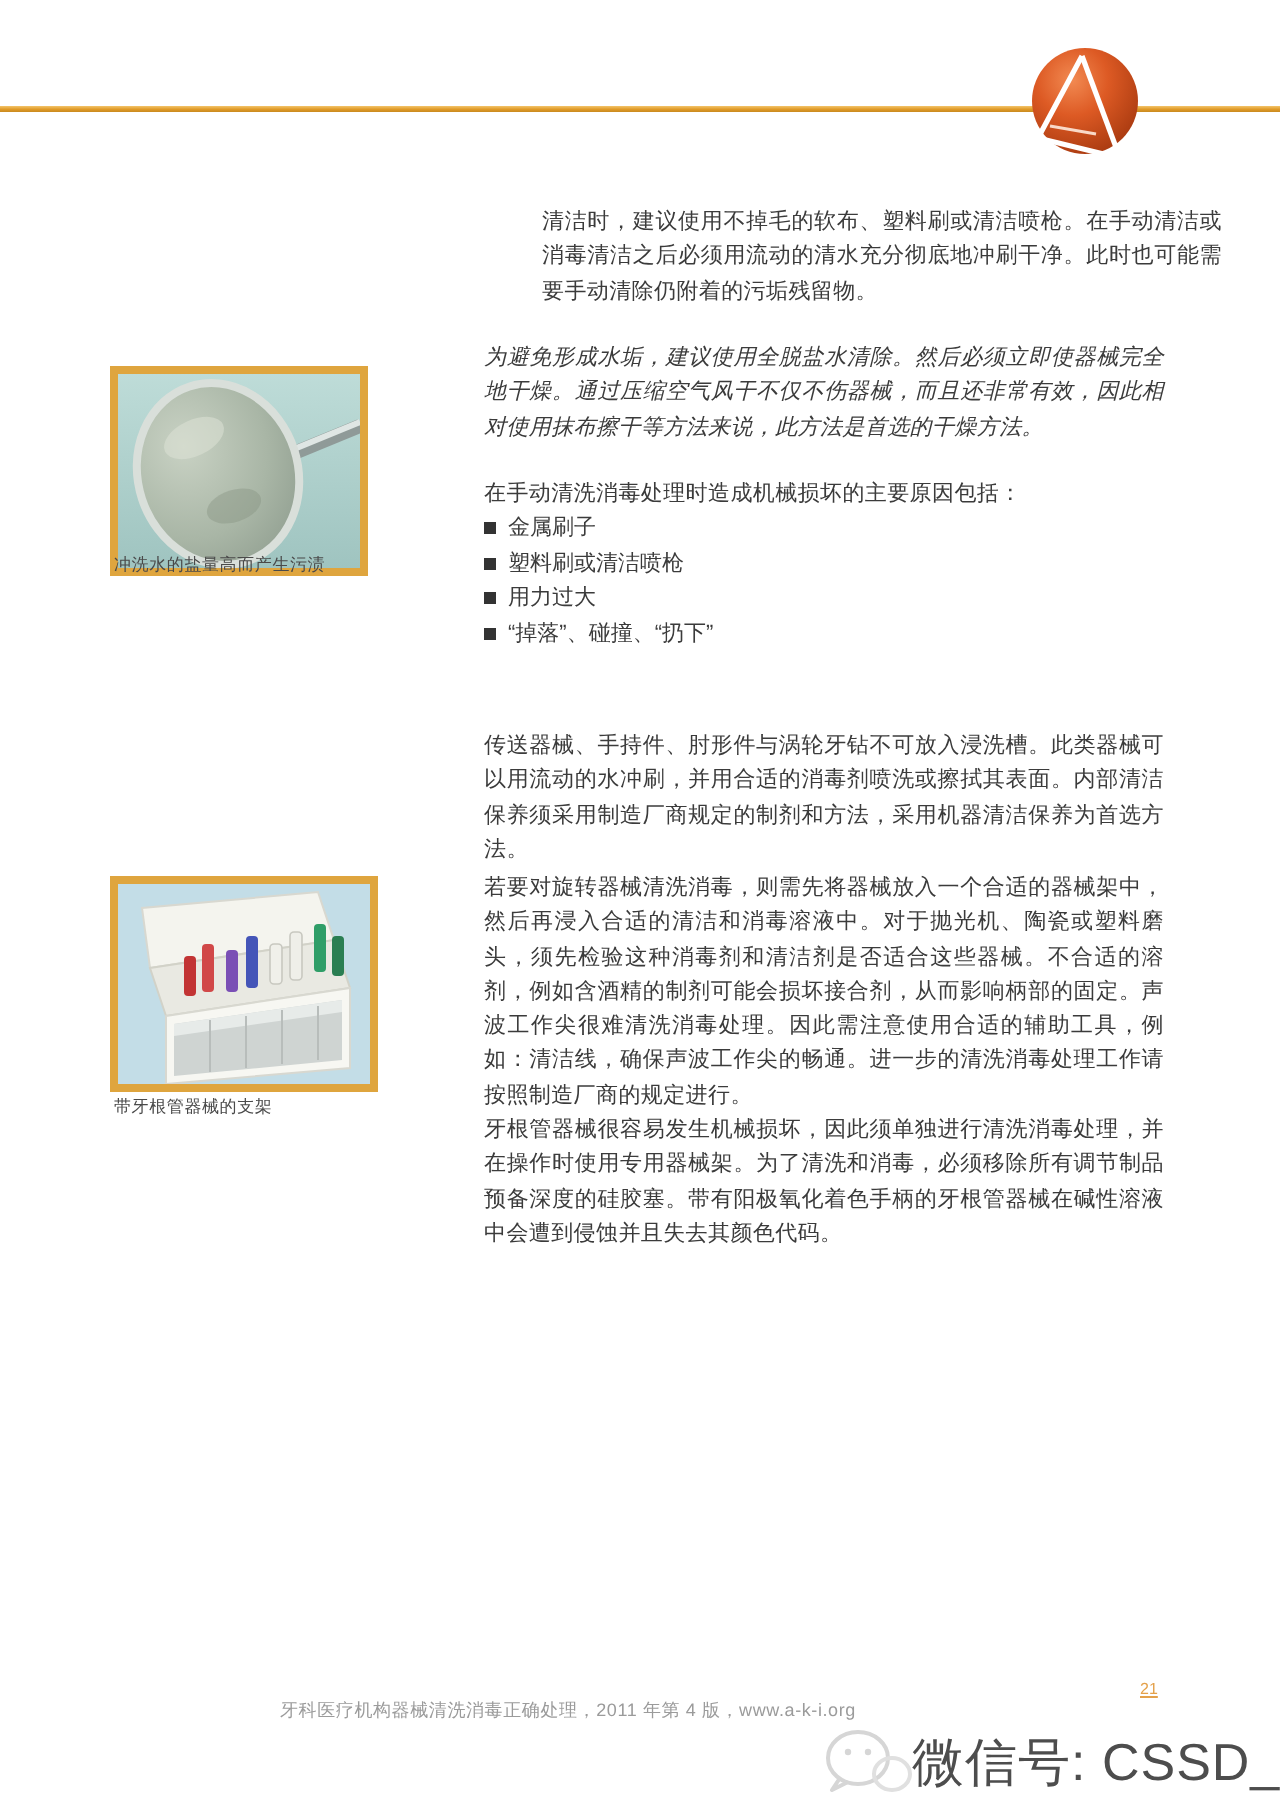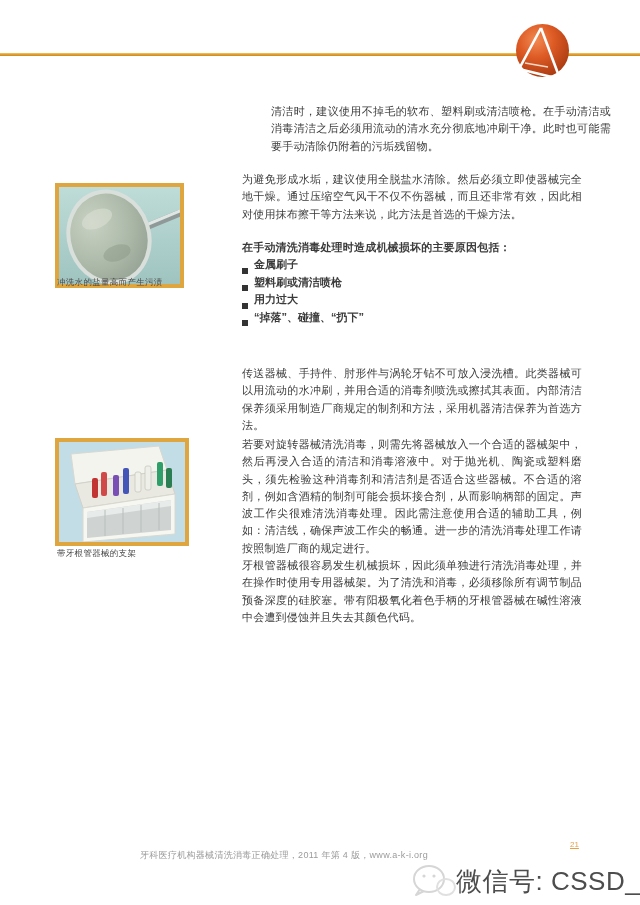--- a/index.html
+++ b/index.html
@@ -18,21 +18,21 @@
   .logo{
     position:absolute;left:515px;top:23px;width:55px;height:55px;
   }
   
   .para{
     position:absolute;left:242px;width:340px;
     font-size:11px;line-height:17.3px;color:#3b3b3b;
     text-align:justify;letter-spacing:0.2px;
   }
   .bullets{position:absolute;left:242px;width:340px;}
-  .bullet-row{display:flex;align-items:flex-end;height:17.5px;font-weight:bold;}
+  .bullet-row{display:flex;align-items:flex-start;height:17.5px;}
   .bullet-sq{
     flex:0 0 auto;width:6px;height:6px;background:#333;
     margin:5px 6px 0 0;
   }
   .bullet-text{font-size:11px;color:#3b3b3b;line-height:17.5px;}
   
   .figframe{
     position:absolute;border:4px solid #dfa53e;background:#b9d8d6;
     box-sizing:content-box;
   }
@@ -128,23 +128,23 @@
       <rect x="76" y="30" width="6" height="20" rx="2" fill="#f0f0ea" stroke="#c8c8c0" stroke-width="0.8"></rect>
       <rect x="86" y="24" width="6" height="24" rx="2" fill="#efefe9" stroke="#c8c8c0" stroke-width="0.8"></rect>
       <rect x="98" y="20" width="6" height="24" rx="2" fill="#2f9e68"></rect>
       <rect x="107" y="26" width="6" height="20" rx="2" fill="#2a7e52"></rect>
     </svg>
   </div>
   <div class="figcaption" style="top:548px;">带牙根管器械的支架</div>
 
   <div class="para" style="top:103px;margin-left:29px;">清洁时，建议使用不掉毛的软布、塑料刷或清洁喷枪。在手动清洁或消毒清洁之后必须用流动的清水充分彻底地冲刷干净。此时也可能需要手动清除仍附着的污垢残留物。</div>
 
-  <div class="para" style="top:171px;">为避免形成水垢，建议使用全脱盐水清除。然后必须立即使器械完全地干燥。通过压缩空气风干不仅不伤器械，而且还非常有效，因此相对使用抹布擦干等方法来说，此方法是首选的干燥方法。</div>
+  <div class="para" style="top:171px;font-style:italic;">为避免形成水垢，建议使用全脱盐水清除。然后必须立即使器械完全地干燥。通过压缩空气风干不仅不伤器械，而且还非常有效，因此相对使用抹布擦干等方法来说，此方法是首选的干燥方法。</div>
 
-  <div class="para" style="top:239px;font-weight:bold;">在手动清洗消毒处理时造成机械损坏的主要原因包括：</div>
+  <div class="para" style="top:239px;">在手动清洗消毒处理时造成机械损坏的主要原因包括：</div>
 
   <div class="bullets" style="top:256px;">
     <div class="bullet-row">
       <span class="bullet-sq"></span>
       <span class="bullet-text">金属刷子</span>
     </div>
     <div class="bullet-row">
       <span class="bullet-sq"></span>
       <span class="bullet-text">塑料刷或清洁喷枪</span>
     </div>

